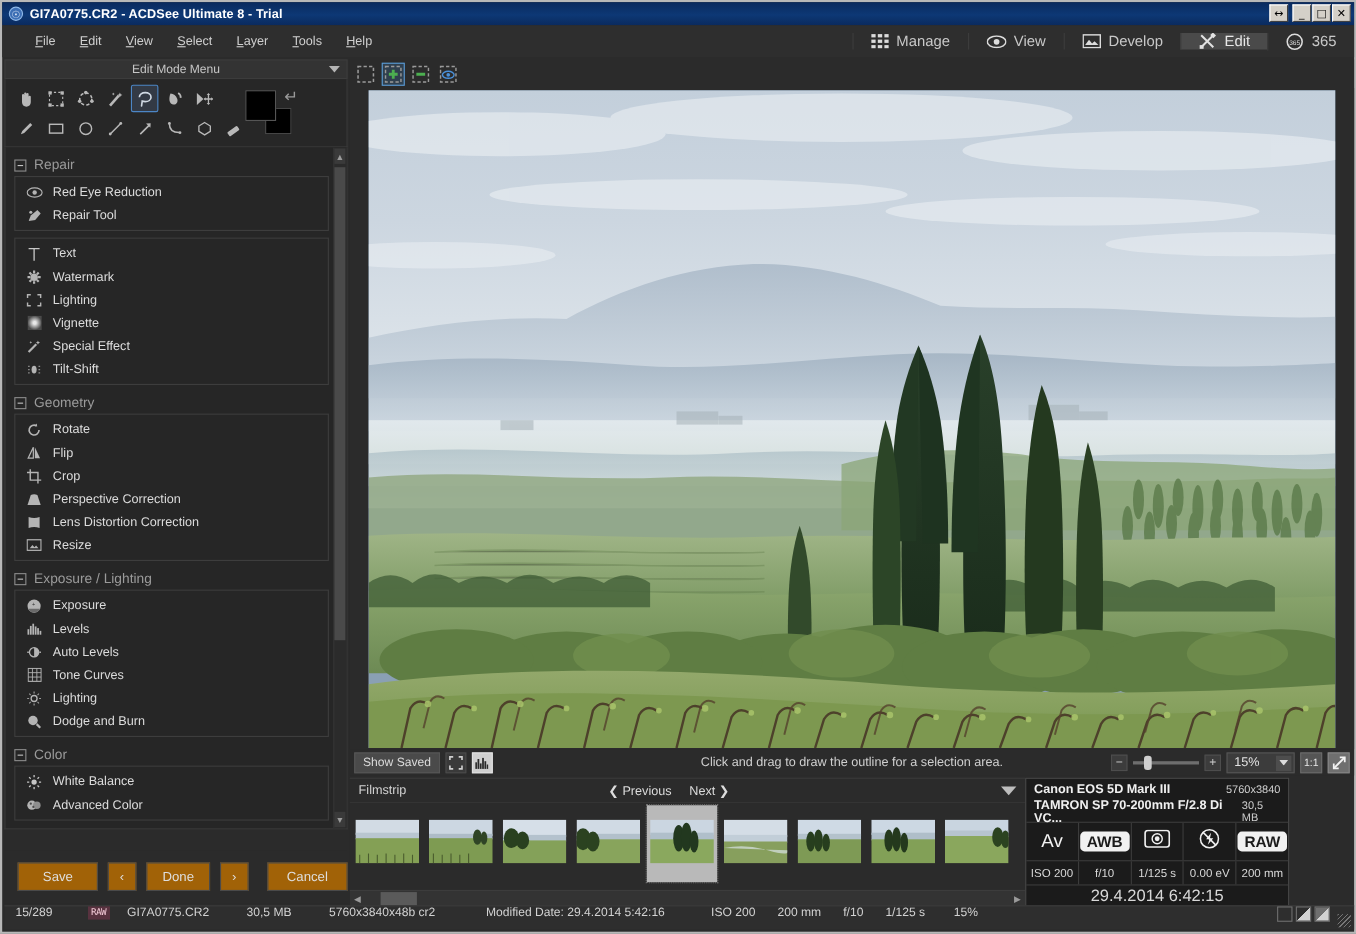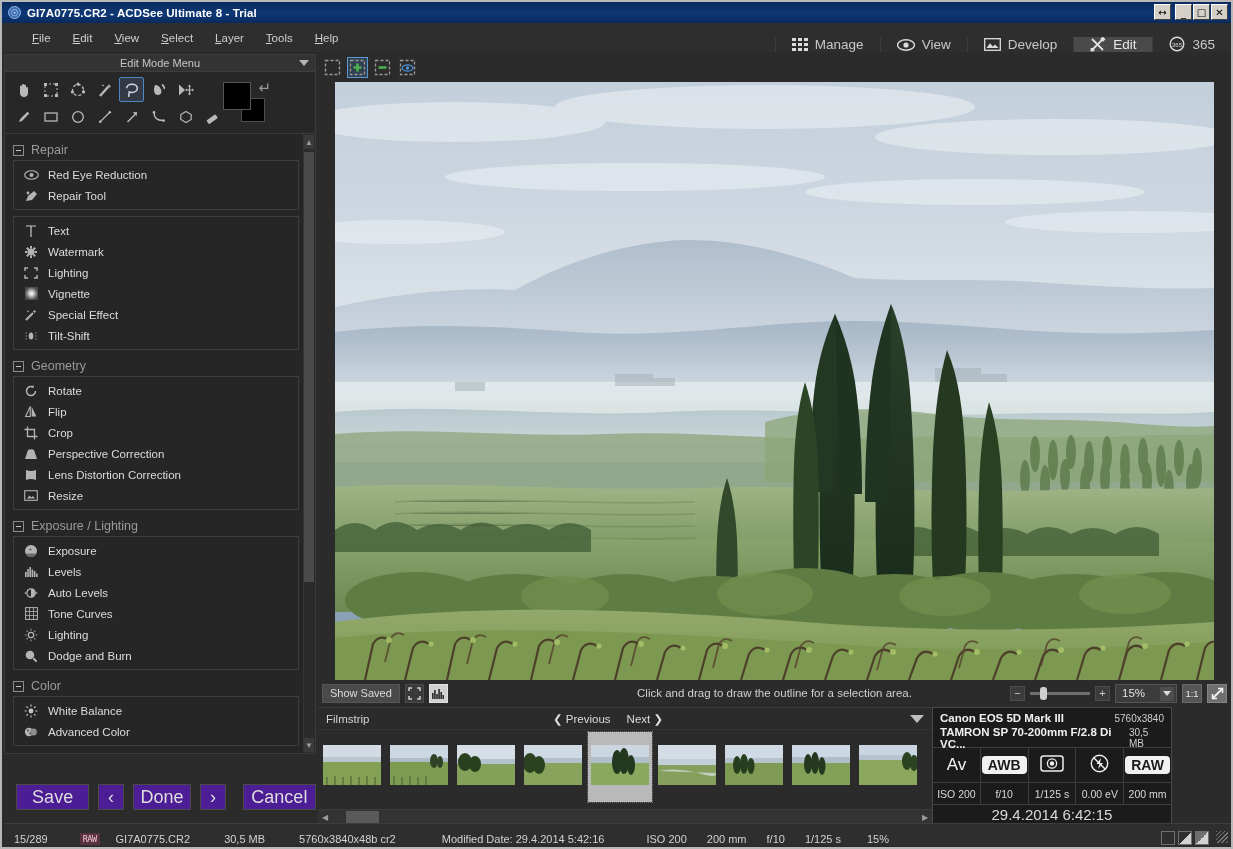--- a/index.html
+++ b/index.html
@@ -29,21 +29,21 @@
            display:flex; align-items:center; justify-content:center; margin-left:1px; }
   .tb-sq.gap { margin-left:4px; }
 
   
   .menubar { position:absolute; left:0; top:21px; width:1229px; height:29px;
              background:#2e2e2e; display:flex; align-items:center; padding-left:30px; }
   .menu-item { font-size:11.5px; color:#cfcfcf; margin-right:22px; cursor:default; }
   .menu-item u { text-decoration:underline; }
 
   
-  .modetabs { position:absolute; right:0; top:21px; height:29px; display:flex; align-items:flex-end; }
+  .modetabs { position:absolute; right:0; top:21px; height:29px; display:flex; align-items:center; }
   .mtab { display:flex; align-items:center; gap:7px; padding:0 16px;
           font-size:13.5px; color:#c8c8c8; border-left:1px solid #3c3c3c; }
   .mtab.active { background:#4a4a4a; color:#e8e8e8; }
   .mtab svg { display:block; }
 
   
   .leftpanel { position:absolute; left:2px; top:52px; width:312px; height:742px; background:#2b2b2b; }
   .panel-hdr { height:18px; background:#333; border:1px solid #3d3d3d;
                display:flex; align-items:center; justify-content:center;
                font-size:11px; color:#c6c6c6; position:relative; }
@@ -80,21 +80,21 @@
   .group-title { font-size:12.5px; color:#9a9a9a; }
   .group-body { border:1px solid #3d3d3d; padding:3px 0; }
   .row { display:flex; align-items:center; gap:9px; height:21px; padding-left:9px; }
   .row .ico { width:16px; height:16px; display:flex; align-items:center; justify-content:center;
               color:#b4b4b4; }
   .row .lbl { font-size:11.5px; color:#dcdcdc; }
 
   
   .btnbar { position:absolute; left:2px; bottom:26px; width:312px; height:48px;
             background:#2b2b2b; display:flex; align-items:center; padding-left:12px; gap:9px; }
-  .btn { background:#4c1d95; border:1px solid #4a4a4a; color:#dedede; font-size:18px;
+  .btn { background:#a16207; border:1px solid #4a4a4a; color:#dedede; font-size:12px;
          height:26px; display:flex; align-items:center; justify-content:center; }
   .btn.wide { width:75px; }
   .btn.arrow { width:26px; }
   .btn.done { width:60px; }
 
   
   .main { position:absolute; left:316px; top:52px; width:913px; height:651px; background:#2b2b2b; }
   .seltools { height:26px; display:flex; align-items:center; gap:4px; padding-left:4px; }
   .selbtn { width:21px;height:21px; display:flex;align-items:center;justify-content:center;
             border:1px solid transparent; }
@@ -166,21 +166,21 @@
   .meta-vals { display:flex; height:22px; border-bottom:1px solid #3c3c3c; }
   .mv { flex:1; display:flex; align-items:center; justify-content:center;
         border-right:1px solid #3c3c3c; font-size:10.5px; color:#d8d8d8; }
   .mv:last-child { border-right:none; }
   .meta-date { height:19px; display:flex; align-items:center; justify-content:center;
                font-size:15px; color:#d8d8d8; }
 
   
   .status { position:absolute; left:2px; bottom:2px; width:1227px; height:22px;
             background:#2e2e2e; border-top:1px solid #3d3d3d;
-            display:flex; align-items:flex-end; font-size:11px; color:#d2d2d2; }
+            display:flex; align-items:flex-start; font-size:11px; color:#d2d2d2; }
   .st-pad { padding:0 10px; }
   .rawbadge { background:#58323f; color:#f2c9d6; font-size:8.5px; padding:1px 3px;
               font-family:"DejaVu Sans Mono", monospace; letter-spacing:-.5px; }
   .st-right { position:absolute; right:22px; display:flex; gap:3px; }
   .stsq { width:14px;height:14px; border:1px solid #6f6f6f; background:#2e2e2e; }
   .stsq.half { background:linear-gradient(135deg,#2e2e2e 0 50%,#d2d2d2 50% 100%); }
   .stsq.full { background:linear-gradient(135deg,#6f6f6f 0 50%,#d2d2d2 50% 100%); }
   .grip { position:absolute; right:3px; bottom:2px; width:12px;height:12px;
           background:repeating-linear-gradient(135deg,#777 0 1px,transparent 1px 3px); }
 </style>

